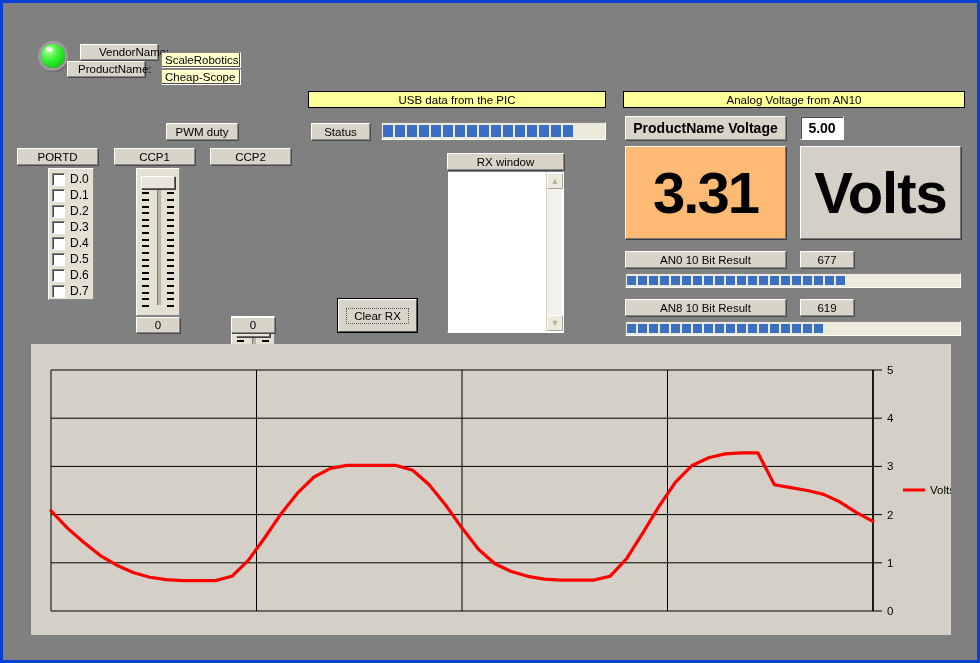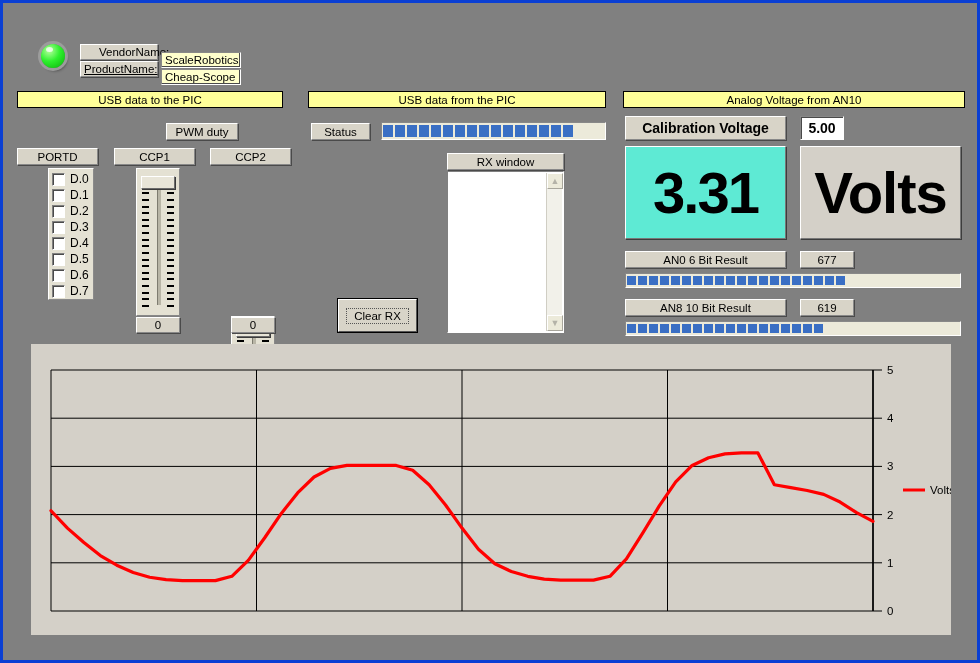--- a/index.html
+++ b/index.html
@@ -87,21 +87,21 @@
 
   
   .sbar{position:absolute;right:1px;top:1px;bottom:1px;width:16px;background:#f2f1ea;
       border-left:1px solid #d0cec4;box-sizing:border-box;}
   .sarrow{position:absolute;left:0;width:16px;height:16px;background:#eceada;
       border:1px solid #fff;border-right-color:#a8a69c;border-bottom-color:#a8a69c;
       display:flex;align-items:center;justify-content:center;color:#b4b2a8;
       font-size:9px;box-sizing:border-box;}
 
   
-  #voltbox{background:#5eead4;border:1px solid #fff;border-right-color:#777;
+  #voltbox{background:#fdba74;border:1px solid #fff;border-right-color:#777;
       border-bottom-color:#777;box-shadow:1px 1px 0 #3d3d3d;
       display:flex;align-items:center;justify-content:center;box-sizing:border-box;}
   #voltbox b{font-size:58px;font-weight:bold;letter-spacing:-2px;
       font-family:"Liberation Sans",sans-serif;}
   #unitbox{background:#d4d0c8;border:1px solid #fff;border-right-color:#777;
       border-bottom-color:#777;box-shadow:1px 1px 0 #3d3d3d;
       display:flex;align-items:center;justify-content:center;box-sizing:border-box;}
   #unitbox b{font-size:58px;font-weight:bold;letter-spacing:-1px;}
   #calfield{background:#fff;border:1px solid #888;border-right-color:#fff;
       border-bottom-color:#fff;box-shadow:inset 1px 1px 0 #4a4a4a;
@@ -118,24 +118,23 @@
 <body>
 
 <div id="app">
 
 
   <div class="pos" style="left:38px;top:41px;">
     <div class="led"></div>
   </div>
   <div class="lbl pos" style="left:77px;top:41px;width:78px;height:16px;justify-content:flex-start;padding-left:18px;">VendorName:</div>
   <div class="field pos" style="left:158px;top:41px;width:80px;height:16px;">ScaleRobotics</div>
-  <div class="lbl pos" style="left:77px;top:58px;width:78px;height:16px;justify-content:flex-start;padding-left:3px;text-decoration:underline;">ProductName:</div>
+  <div class="lbl pos" style="left:64px;top:58px;width:78px;height:16px;justify-content:flex-start;padding-left:10px;">ProductName:</div>
   <div class="field pos" style="left:158px;top:58px;width:80px;height:16px;">Cheap-Scope</div>
 
-  <div class="yellowbar pos" style="left:14px;top:88px;width:266px;height:17px;">USB data to the PIC</div>
 
   <div class="lbl pos" style="left:163px;top:120px;width:72px;height:17px;">PWM duty</div>
 
   <div class="lbl pos" style="left:14px;top:145px;width:81px;height:17px;">PORTD</div>
   <div class="lbl pos" style="left:111px;top:145px;width:81px;height:17px;">CCP1</div>
   <div class="lbl pos" style="left:207px;top:145px;width:81px;height:17px;">CCP2</div>
 
   <div class="pos" id="portd-group" style="left:45px;top:165px;width:46px;height:132px;
        background:#e4e1d3;border:1px solid #fff;border-right-color:#8a8a8a;border-bottom-color:#8a8a8a;
        box-sizing:border-box;padding:2px 3px;">
@@ -307,31 +306,31 @@
   <div class="sunken pos" style="left:444px;top:168px;width:117px;height:162px;">
     <div style="padding:3px;font-size:11px;white-space:pre-wrap;"></div>
     <div class="sbar">
       <div class="sarrow" style="top:0;">▲</div>
       <div class="sarrow" style="bottom:0;">▼</div>
     </div>
   </div>
 
   <div class="yellowbar pos" style="left:620px;top:88px;width:342px;height:17px;">Analog Voltage from AN10</div>
 
-  <div class="lbl pos" style="left:622px;top:113px;width:161px;height:24px;font-size:14px;font-weight:bold;">Calibration Voltage</div>
+  <div class="lbl pos" style="left:622px;top:113px;width:161px;height:24px;font-size:14px;font-weight:bold;">ProductName Voltage</div>
   <div id="calfield" class="pos" style="left:797px;top:113px;width:44px;height:24px;">5.00</div>
 
   <div id="voltbox" class="pos" style="left:622px;top:143px;width:161px;height:93px;">
     <b>3.31</b>
   </div>
   <div id="unitbox" class="pos" style="left:797px;top:143px;width:161px;height:93px;">
     <b>Volts</b>
   </div>
 
-  <div class="lbl pos" style="left:622px;top:248px;width:161px;height:17px;">AN0 6 Bit Result</div>
+  <div class="lbl pos" style="left:622px;top:248px;width:161px;height:17px;">AN0 10 Bit Result</div>
   <div class="lbl pos" style="left:797px;top:248px;width:54px;height:17px;">677</div>
   <div class="pbar pos" id="an0-bar" style="left:622px;top:270px;width:336px;height:15px;">
       <div class="pblk" style="width: 9px;"></div>
       <div class="pblk" style="width: 9px;"></div>
       <div class="pblk" style="width: 9px;"></div>
       <div class="pblk" style="width: 9px;"></div>
       <div class="pblk" style="width: 9px;"></div>
       <div class="pblk" style="width: 9px;"></div>
       <div class="pblk" style="width: 9px;"></div>
       <div class="pblk" style="width: 9px;"></div>

